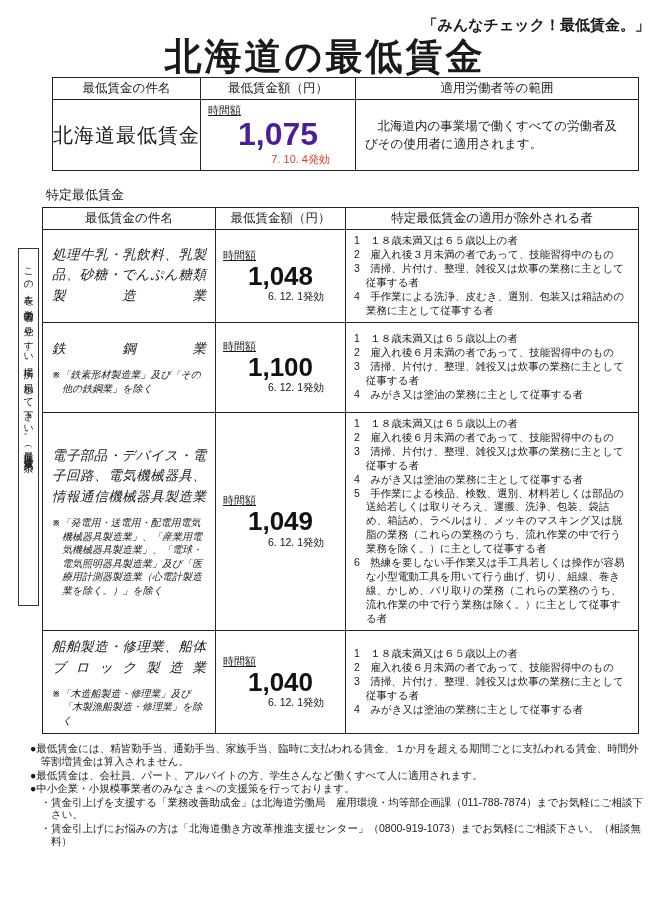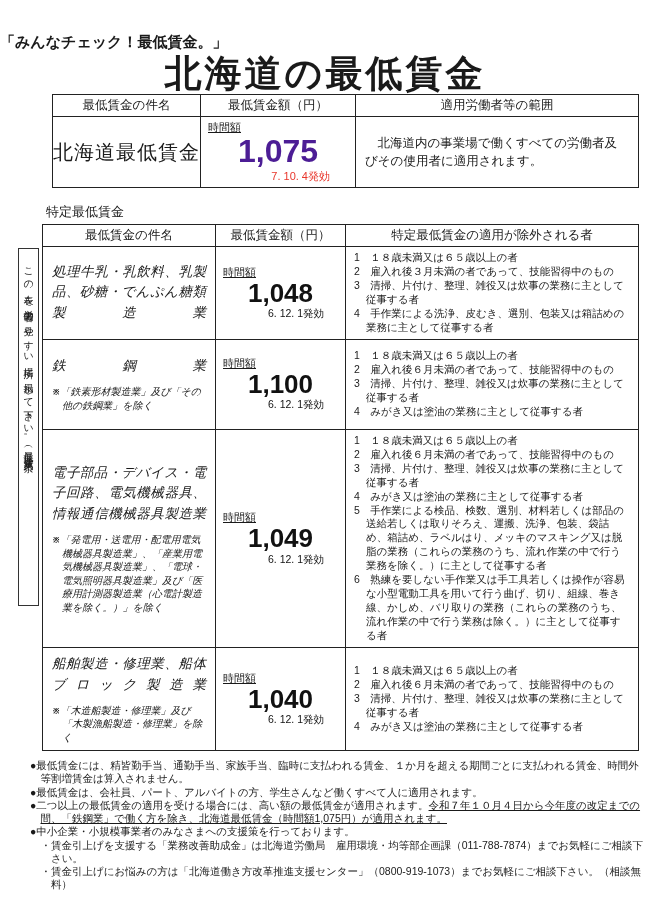--- a/index.html
+++ b/index.html
@@ -1,20 +1,20 @@
 <!DOCTYPE html>
 <html lang="ja"><head>
 <meta charset="utf-8">
 <style>
   * { margin:0; padding:0; box-sizing:border-box; }
   html,body { background:#fff; }
   body { width:650px; font-family:"Liberation Sans","DejaVu Sans",sans-serif; color:#1a1a1a; }
   .page { position:relative; width:650px; height:919px; overflow:hidden; background:#fff; }
 
-  .subtitle { text-align:left; font-weight:bold; font-size:15px; padding-top:33px; }
+  .subtitle { text-align:right; font-weight:bold; font-size:15px; padding-top:16px; }
   .title { text-align:center; font-weight:900; font-size:37px; letter-spacing:3px; line-height:1.12; margin-top:1px; }
 
   .sec-label-1 { margin:11px 0 4px 52px; font-size:13px; }
   .sec-label-2 { margin:15px 0 3px 46px; font-size:13px; }
 
   table { border-collapse:collapse; table-layout:fixed; background:#fff; }
   td,th { border:1.5px solid #222; vertical-align:middle; }
   th { font-weight:normal; font-size:12.5px; text-align:center; padding:2px 0; }
 
   .t1 { margin-left:52px; width:586px; }
@@ -182,19 +182,18 @@
         <div class="exc">3　清掃、片付け、整理、雑役又は炊事の業務に主として従事する者</div>
         <div class="exc">4　みがき又は塗油の業務に主として従事する者</div>
       </td>
     </tr>
   </tbody>
     </table>
 
   <div class="notes">
     <div class="n-item">●最低賃金には、精皆勤手当、通勤手当、家族手当、臨時に支払われる賃金、１か月を超える期間ごとに支払われる賃金、時間外等割増賃金は算入されません。</div>
     <div class="n-item">●最低賃金は、会社員、パート、アルバイトの方、学生さんなど働くすべて人に適用されます。</div>
-    <div class="n-item"><span>●二つ以上の最低賃金の適用を受ける場合には、高い額の最低賃金が適用されます。</span><span class="u">令和７年１０月４日から今年度の改定までの間、「鉄鋼業」で働く方を除き、北海道最低賃金（時間額1,075円）が適用されます。</span></div>
     <div class="n-item">●中小企業・小規模事業者のみなさまへの支援策を行っております。</div>
     <div class="n-sub">・賃金引上げを支援する「業務改善助成金」は北海道労働局　雇用環境・均等部企画課（011-788-7874）までお気軽にご相談下さい。</div>
     <div class="n-sub">・賃金引上げにお悩みの方は「北海道働き方改革推進支援センター」（0800-919-1073）までお気軽にご相談下さい。（相談無料）</div>
   </div>
 
 </div>
 
 </body></html>

